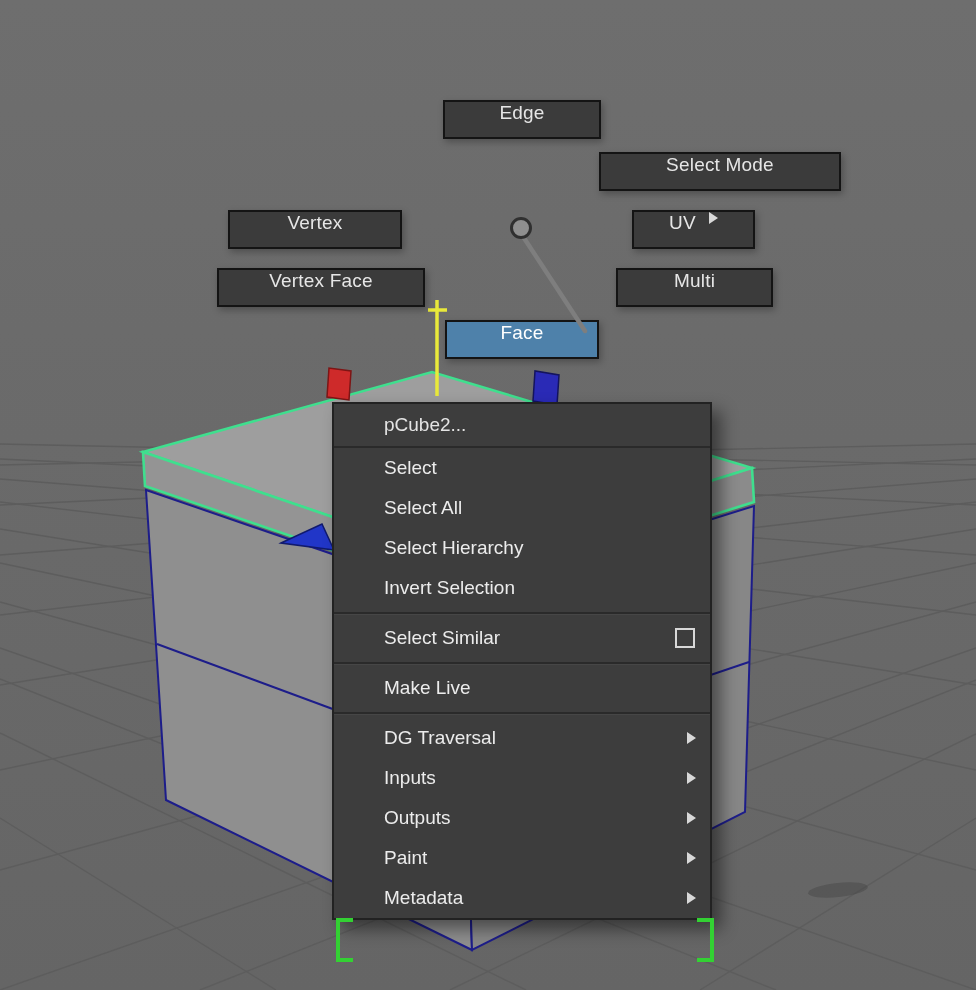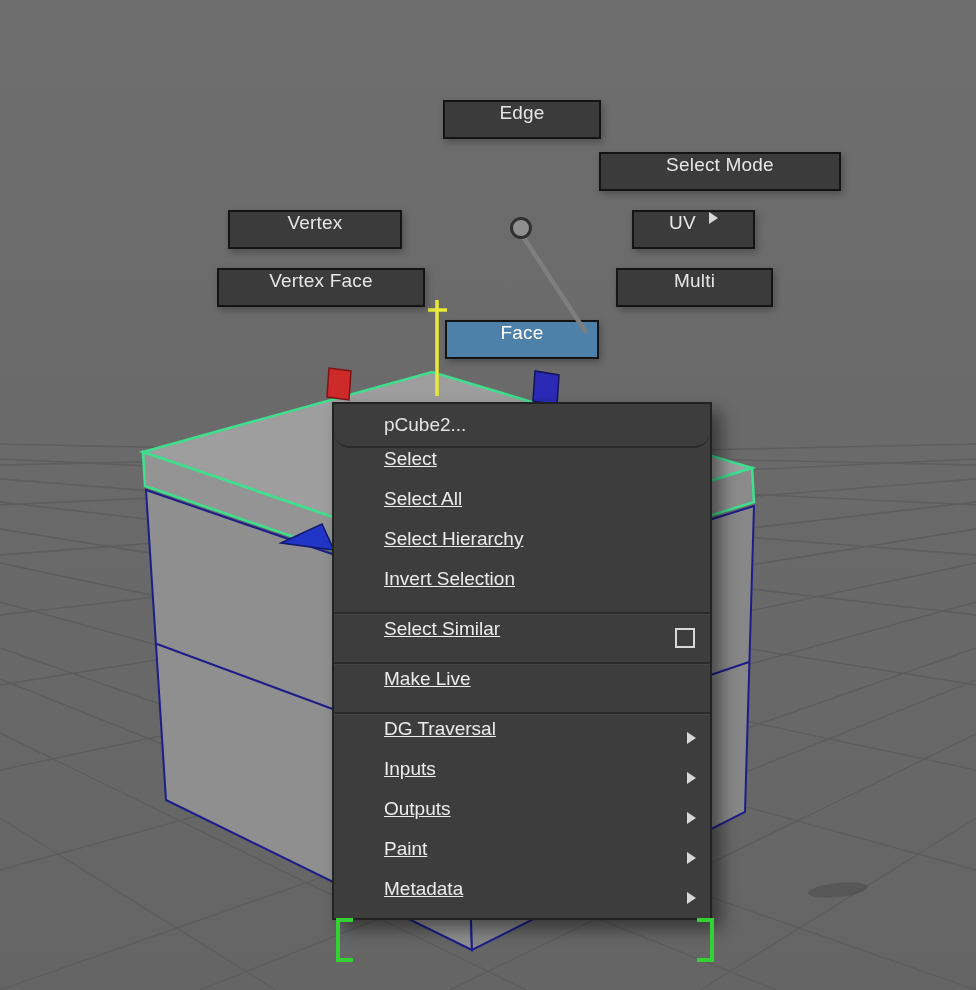--- a/index.html
+++ b/index.html
@@ -28,25 +28,25 @@
   }
 
   
   .ctx{
     position:absolute;left:332px;top:402px;width:380px;box-sizing:border-box;
     background:#3d3d3d;border:2px solid #222222;z-index:30;color:#ececec;
     font-size:19px;box-shadow:9px 9px 16px rgba(0,0,0,.45);
   }
   .ctx-title{
     height:42px;display:flex;align-items:center;padding-left:50px;
-    color:#e4e4e4;border-bottom:2px solid #2a2a2a;border-radius:16px;
+    color:#e4e4e4;border-bottom:2px solid #2a2a2a;
   }
   .ctx-item{
-    height:40px;display:flex;
-    padding-left:50px;padding-right:12px;position:relative;text-decoration:underline;
+    height:40px;display:flex;align-items:center;
+    padding-left:50px;padding-right:12px;position:relative;
   }
   .ctx-item .arrow{
     position:absolute;right:14px;top:50%;transform:translateY(-50%);
     width:0;height:0;border-left:9px solid #d8d8d8;
     border-top:6px solid transparent;border-bottom:6px solid transparent;
   }
   .ctx-item .checkbox{
     position:absolute;right:15px;top:50%;transform:translateY(-50%);
     width:16px;height:16px;border:2px solid #d8d8d8;background:transparent;
   }

